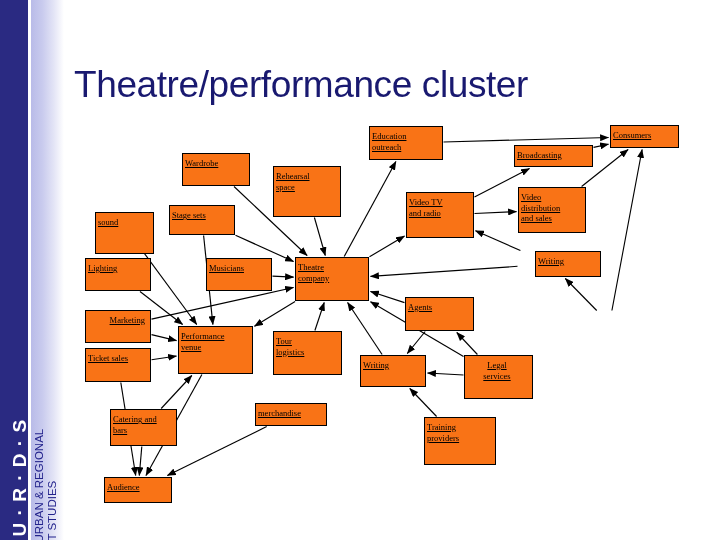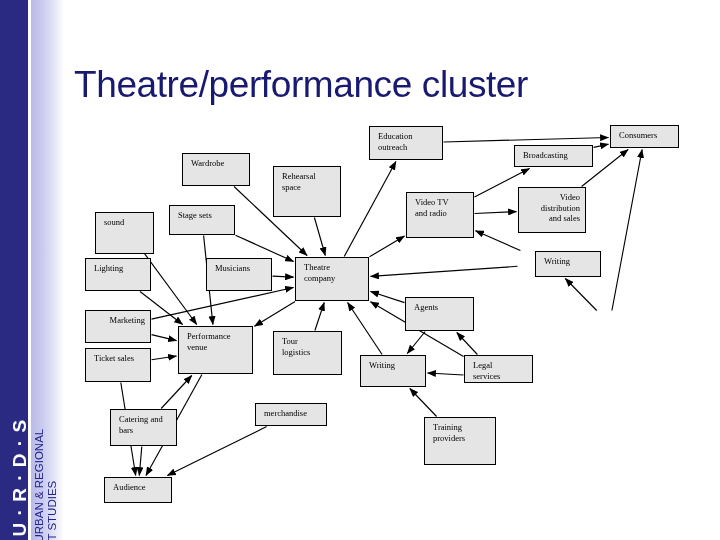--- a/index.html
+++ b/index.html
@@ -103,27 +103,28 @@
     left: 0;
     top: 0;
     width: 720px;
     height: 540px;
     pointer-events: none;
   }
   .node {
     position: absolute;
     box-sizing: border-box;
     border: 1px solid #000000;
-    background: #e5e5e5;
+    background: #f97316;
     color: #000000;
     font-family: "Liberation Serif", "DejaVu Serif", serif;
     font-size: 8.5px;
     line-height: 10.5px;
-    padding: 4px 5px 0 8px;
+    padding: 4px 5px 0 2px;
     white-space: pre-line;
+    text-decoration: underline;
   }
 </style>
 </head>
 <body>
 
 <div id="slide">
 
   <div class="bar-navy"></div>
   <div class="bar-gap"></div>
   <div class="bar-grad"></div>
@@ -183,39 +184,39 @@
     </svg>
   <div class="node" style="left: 369px; top: 126px; width: 74px; height: 34px;">Education
 outreach</div>
       <div class="node" style="left: 610px; top: 125px; width: 69px; height: 23px;">Consumers</div>
       <div class="node" style="left: 514px; top: 145px; width: 79px; height: 22px;">Broadcasting</div>
       <div class="node" style="left: 182px; top: 153px; width: 68px; height: 33px;">Wardrobe</div>
       <div class="node" style="left: 273px; top: 166px; width: 68px; height: 51px;">Rehearsal
 space</div>
       <div class="node" style="left: 406px; top: 192px; width: 68px; height: 46px;">Video TV
 and radio</div>
-      <div class="node" style="left: 518px; top: 187px; width: 68px; height: 46px; text-align: right;">Video
+      <div class="node" style="left: 518px; top: 187px; width: 68px; height: 46px;">Video
 distribution
 and sales</div>
       <div class="node" style="left: 169px; top: 205px; width: 66px; height: 30px;">Stage sets</div>
       <div class="node" style="left: 95px; top: 212px; width: 59px; height: 42px;">sound</div>
       <div class="node" style="left: 295px; top: 257px; width: 74px; height: 44px;">Theatre
 company</div>
       <div class="node" style="left: 85px; top: 258px; width: 66px; height: 33px;">Lighting</div>
       <div class="node" style="left: 206px; top: 258px; width: 66px; height: 33px;">Musicians</div>
       <div class="node" style="left: 518px; top: 251px; width: 66px; height: 26px; margin-left: 17px;">Writing</div>
       <div class="node" style="left: 405px; top: 297px; width: 69px; height: 34px;">Agents</div>
       <div class="node" style="left: 85px; top: 310px; width: 66px; height: 33px; text-align: right;">Marketing</div>
       <div class="node" style="left: 178px; top: 326px; width: 75px; height: 48px;">Performance
 venue</div>
       <div class="node" style="left: 273px; top: 331px; width: 69px; height: 44px;">Tour
 logistics</div>
       <div class="node" style="left: 85px; top: 348px; width: 66px; height: 34px;">Ticket sales</div>
       <div class="node" style="left: 360px; top: 355px; width: 66px; height: 32px;">Writing</div>
-      <div class="node" style="left: 464px; top: 355px; width: 69px; height: 28px;">Legal
+      <div class="node" style="left: 464px; top: 355px; width: 69px; height: 44px; text-align: center;">Legal
 services</div>
       <div class="node" style="left: 255px; top: 403px; width: 72px; height: 23px;">merchandise</div>
       <div class="node" style="left: 110px; top: 409px; width: 67px; height: 37px;">Catering and
 bars</div>
       <div class="node" style="left: 424px; top: 417px; width: 72px; height: 48px;">Training
 providers</div>
       <div class="node" style="left: 104px; top: 477px; width: 68px; height: 26px;">Audience</div>
     </div>
 
 </div>

